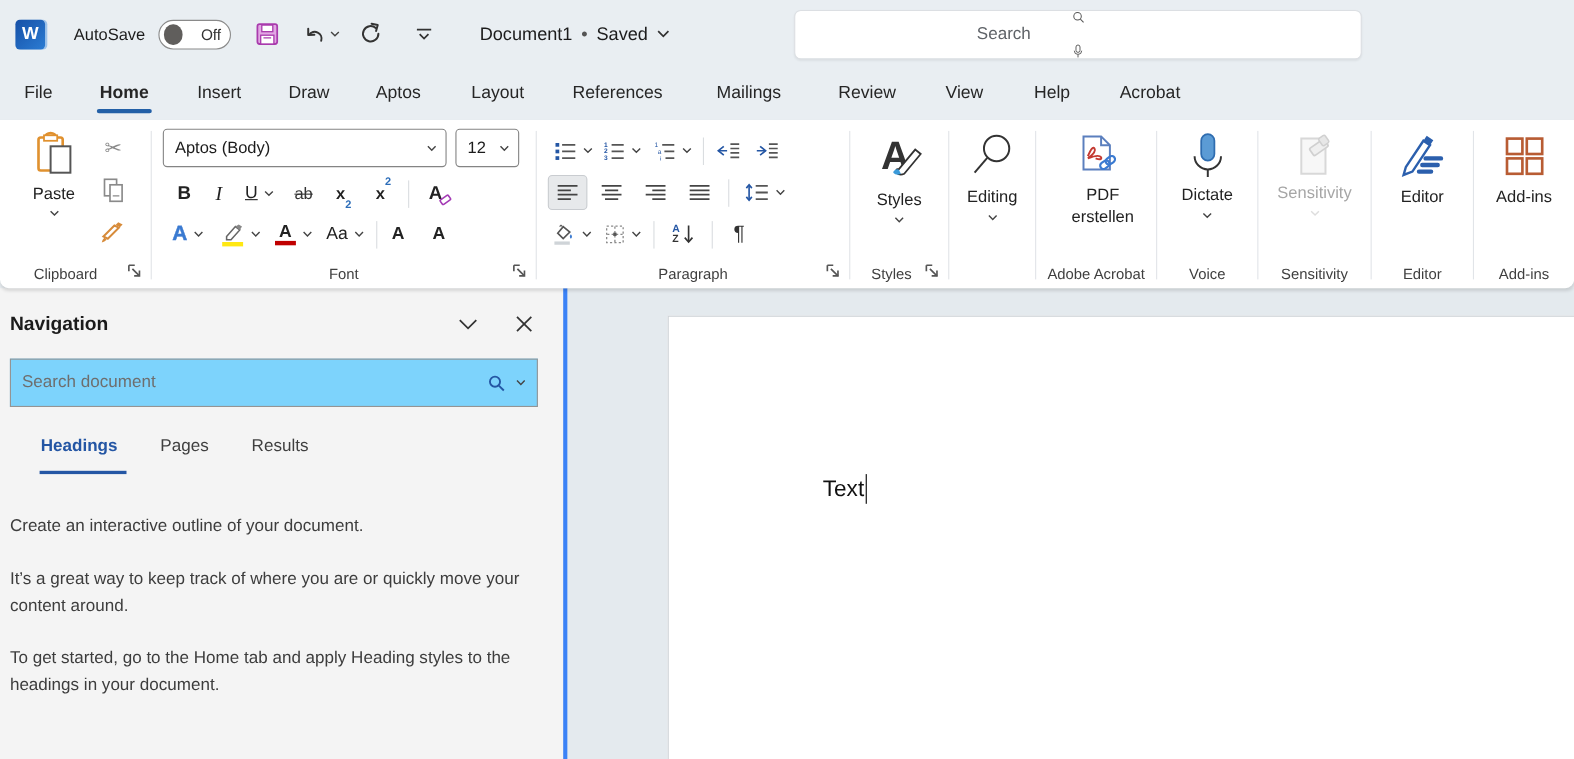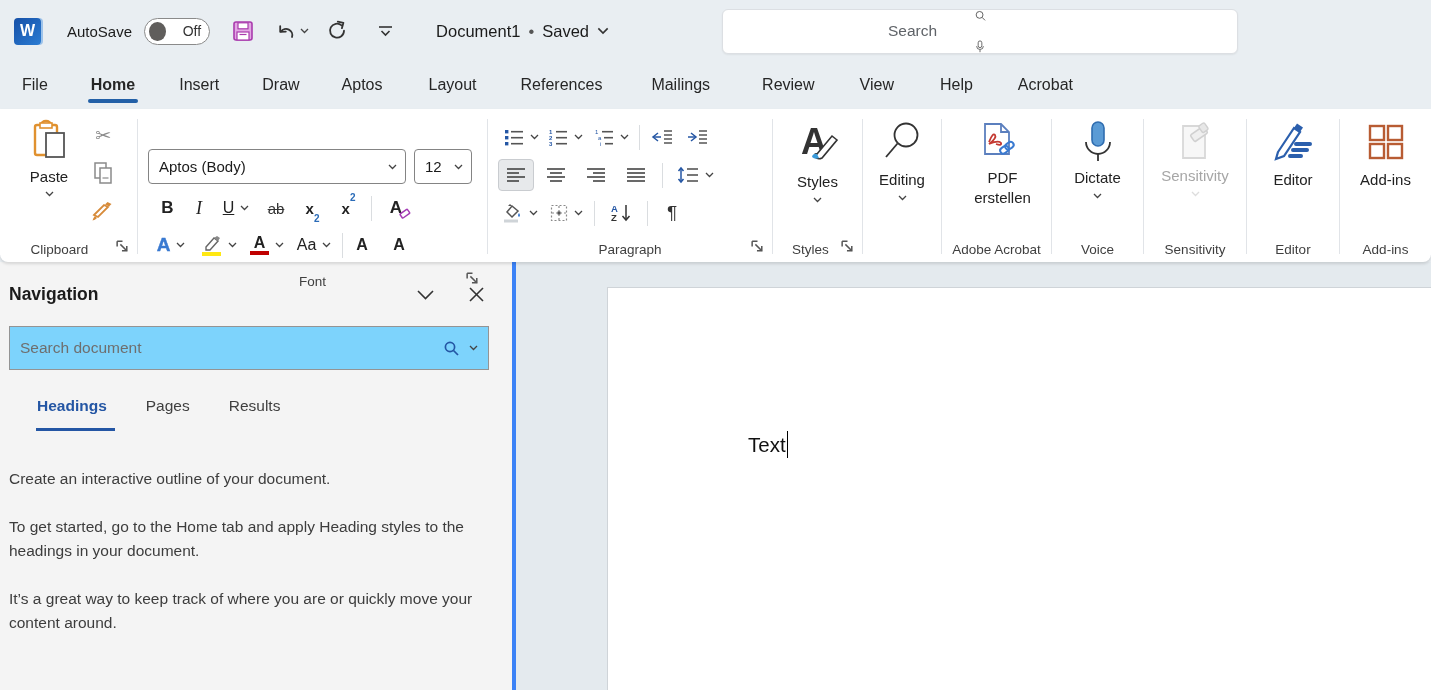--- a/index.html
+++ b/index.html
@@ -202,21 +202,21 @@
     </div>
     <span class="rg-label" style="left:-18px;">Clipboard</span>
     <svg class="launcher" viewBox="0 0 14 14">
       <path d="M2 2 h5 M2 2 v5" stroke="#555" stroke-width="1.4" fill="none"></path>
       <line x1="5" y1="5" x2="11" y2="11" stroke="#555" stroke-width="1.4"></line>
       <polyline points="11,6.5 11,11 6.5,11" fill="none" stroke="#555" stroke-width="1.4"></polyline>
     </svg>
   </div>
   <div class="rgsep"></div>
 
-  <div class="rgroup" style="width:349px;margin-top:32px;">
+  <div class="rgroup" style="width:349px;">
     <div class="combo" style="left:10px; top:8px; width:258px;">
       <span class="cval">Aptos (Body)</span>
       <svg class="chev" viewBox="0 0 9 6">
           <polyline points="1,1 4.5,4.5 8,1" fill="none" stroke="#444" stroke-width="1.3"></polyline>
         </svg>
     </div>
     <div class="combo" style="left:276px; top:8px; width:58px;justify-content:flex-end;">
       <span class="cval">12</span>
       <svg class="chev" viewBox="0 0 9 6">
           <polyline points="1,1 4.5,4.5 8,1" fill="none" stroke="#444" stroke-width="1.3"></polyline>
@@ -599,22 +599,22 @@
           <polyline points="1,1 4.5,4.5 8,1" fill="none" stroke="#444" stroke-width="1.3"></polyline>
         </svg>
     </div>
     <div class="nav-tabs">
       <div class="nav-tab active">Headings</div>
       <div class="nav-tab">Pages</div>
       <div class="nav-tab">Results</div>
     </div>
     <div class="nav-body">
       <p>Create an interactive outline of your document.</p>
+      <p>It’s a great way to keep track of where you are or quickly move your content around.</p>
       <p>To get started, go to the Home tab and apply Heading styles to the headings in your document.</p>
-      <p>It’s a great way to keep track of where you are or quickly move your content around.</p>
     </div>
   </div>
 
   <div class="canvas">
     <div class="page">
       <div class="doc-text">
         <span>Text</span>
         <span class="caret"></span>
       </div>
     </div>

